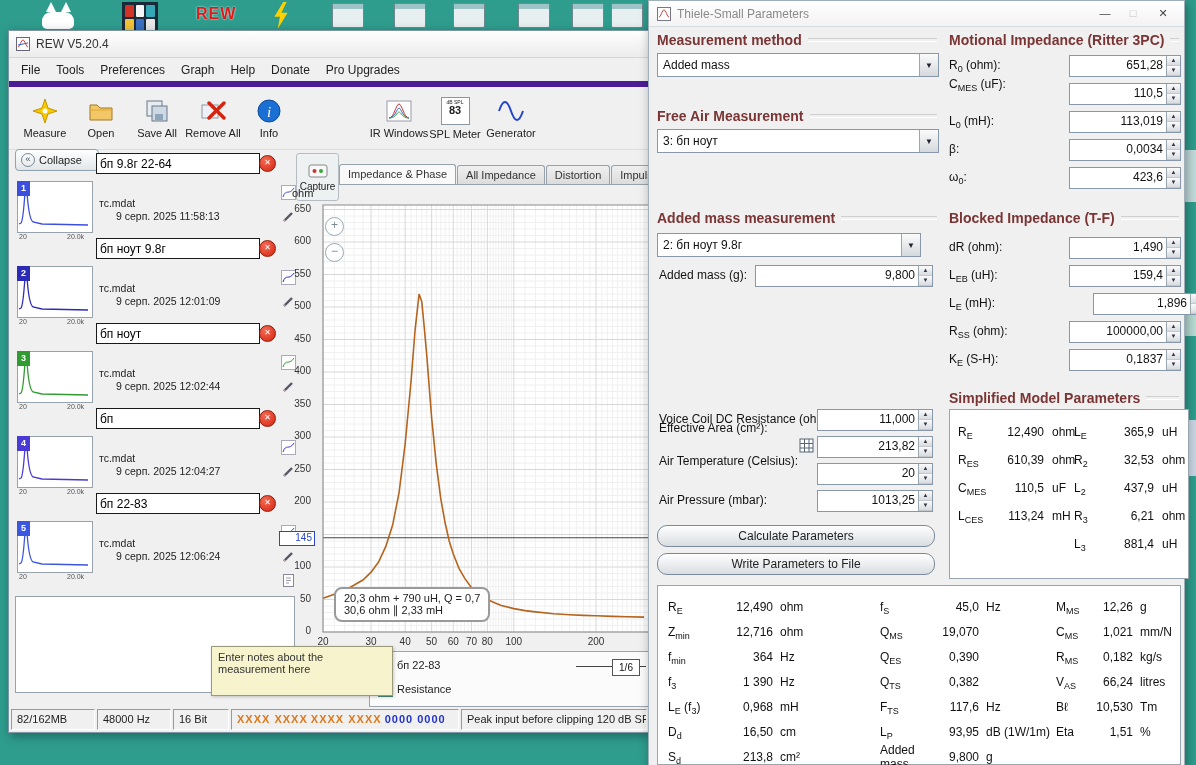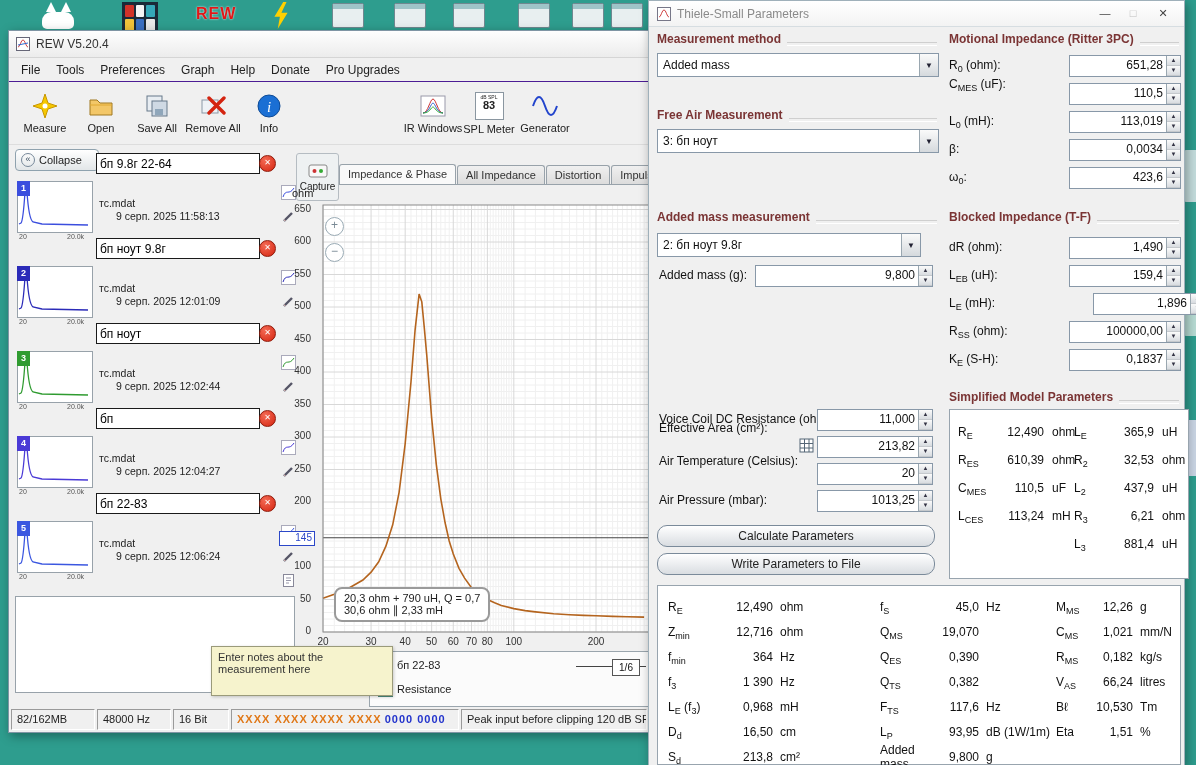--- a/index.html
+++ b/index.html
@@ -15,21 +15,21 @@
   #pixelicon{width:30px;height:26px;background:#1b2a38;display:grid;grid-template-columns:1fr 1fr 1fr;gap:2px;padding:3px}
   #pixelicon div{border-radius:1px}
   #rewlogo{font-size:16px;font-weight:bold;color:#e01818;text-shadow:0 0 2px #fff;letter-spacing:1px}
   #bolt{width:22px;height:27px;background:#ffd000;clip-path:polygon(60% 0,20% 55%,45% 55%,35% 100%,80% 40%,52% 40%,75% 0)}
   .wthumb{position:absolute;top:3px;width:30px;height:23px;background:#e8eff0;border:1px solid #6f8890;border-radius:2px}
   .wthumb div{height:5px;background:#9fc4c8}
   .frag{position:absolute;right:0;width:12px;border-radius:2px 0 0 2px;opacity:.85}
   
   #rew-window{left:8px;top:30px;width:640px;height:701px}
   #rew-title{height:26px;background:linear-gradient(#fefefe,#ececec);border-bottom:1px solid #d5d5d5;display:flex;align-items:center;gap:6px;padding-left:7px;font-size:12px;color:#333}
-  #rew-menubar{height:23px;display:flex;align-items:center;padding-left:4px;border-bottom:1px solid #4c1d95}
+  #rew-menubar{height:23px;display:flex;align-items:center;padding-left:4px;border-bottom:6px solid #4c1d95}
   .mitem{font-size:12px;padding:2px 8px;color:#222}
   #rew-toolbar{height:62px;display:flex;align-items:center;padding-left:8px;border-bottom:1px solid #ddd}
   .tbtn{width:56px;height:58px;display:flex;flex-direction:column;align-items:center;justify-content:center;gap:3px;font-size:11px;color:#222}
   .tbtn .tlabel{white-space:nowrap}
   .splbox{width:27px;height:26px;border:1px solid #8a96a0;background:#fff;text-align:center;line-height:1}
   .splbox .s1{font-size:5px;display:block;margin-top:2px}
   .splbox .s2{font-size:11px;font-weight:bold;display:block}
   #collapse-btn{position:absolute;left:6px;top:118px;width:72px;height:20px;border:1px solid #8fa2ae;border-radius:4px;background:linear-gradient(#fff,#e2e6e8);font-size:11px;display:flex;align-items:center;gap:4px;padding:0 5px;color:#222}
   .ccirc{width:12px;height:12px;border:1px solid #789;border-radius:50%;font-size:9px;line-height:11px;text-align:center;color:#456;flex:0 0 12px}
   .meas{position:absolute;left:6px;width:288px;height:85px}
@@ -63,21 +63,21 @@
   #statusbar{position:absolute;left:2px;right:2px;bottom:2px;height:21px;display:flex;gap:2px}
   .seg{border:1px solid;border-color:#9a9a9a #fff #fff #9a9a9a;background:#f0f0f0;font-size:11px;line-height:18px;padding:0 5px;white-space:nowrap;overflow:hidden;color:#222}
   .lo{color:#e07818;font-weight:bold;letter-spacing:1px}
   .lb{color:#2233cc;font-weight:bold;letter-spacing:1px}
   
   #ts-dialog{left:648px;top:0;width:535px;height:765px;z-index:5;border:1px solid #9fb0ba}
   #dtitle{height:25px;background:linear-gradient(#ffffff,#f3f3f3);border-bottom:1px solid #d6dde1;display:flex;align-items:center;gap:6px;padding-left:8px;position:relative}
   #dtitle .dtext{font-size:12px;color:#8a8a8a}
   .wbtn{position:absolute;top:3px;width:26px;height:19px;text-align:center;line-height:18px;font-size:11px;color:#444}
   .wbtn.dis{color:#c0c0c0}
-  .grp{position:absolute;display:flex;align-items:flex-end;font-weight:bold;font-size:12px;color:#7a3434;white-space:nowrap}
+  .grp{position:absolute;display:flex;align-items:center;font-weight:bold;font-size:14px;color:#7a3434;white-space:nowrap}
   .grp .ln{flex:1;margin-left:6px;height:2px;border-top:1px solid #cfcfcf;border-bottom:1px solid #fff}
   .combo{position:absolute;height:22px;background:#fff;border:1px solid #8898a8;display:flex;align-items:center}
   .combo .cv{flex:1;padding-left:5px;font-size:12px;white-space:nowrap;overflow:hidden}
   .combo .cb{width:18px;height:100%;background:linear-gradient(#fafafa,#d5d9dd);border-left:1px solid #9aa7b0;display:flex;align-items:center;justify-content:center;font-size:8px;color:#223}
   .sf{position:absolute;height:20px;background:#fff;border:1px solid #8898a8;display:flex;align-items:stretch}
   .sf .v{flex:1;text-align:right;padding-right:3px;font-size:12px;line-height:18px;white-space:nowrap}
   .sf .sp{width:13px;display:flex;flex-direction:column;border-left:1px solid #9aa7b0}
   .sf .sp i{flex:1;font-style:normal;font-size:6px;line-height:9px;text-align:center;background:linear-gradient(#fbfbfb,#d8dce0);border-bottom:1px solid #c5c9cd;color:#334}
   .dlab{position:absolute;font-size:12px;color:#111;white-space:nowrap}
   .gicon{position:absolute}
@@ -180,21 +180,21 @@
         </svg>
       <span class="tlabel">Remove All</span>
     </div>
     <div class="tbtn">
       <svg width="26" height="26">
           <circle cx="13" cy="13" r="11" fill="#1a6fd4" stroke="#0d4a96"></circle>
           <text x="13" y="19" font-size="15" font-family="Liberation Serif,serif" font-style="italic" fill="#fff" text-anchor="middle">i</text>
         </svg>
       <span class="tlabel">Info</span>
     </div>
-    <div class="tbtn" style="margin-left:108px">
+    <div class="tbtn" style="margin-left:74px">
       <svg width="26" height="26">
           <rect x="1" y="3" width="24" height="20" fill="#fff" stroke="#99a"></rect>
           <path d="M3 20 C8 20 10 6 13 6 C16 6 18 20 23 20" stroke="#c33" fill="none"></path>
           <path d="M3 20 C9 20 11 10 13 10 C15 10 17 20 23 20" stroke="#36c" fill="none"></path>
           <path d="M3 20 C10 20 11 14 13 14 C15 14 16 20 23 20" stroke="#3a3" fill="none"></path>
         </svg>
       <span class="tlabel">IR Windows</span>
     </div>
     <div class="tbtn">
       <span class="splbox">

